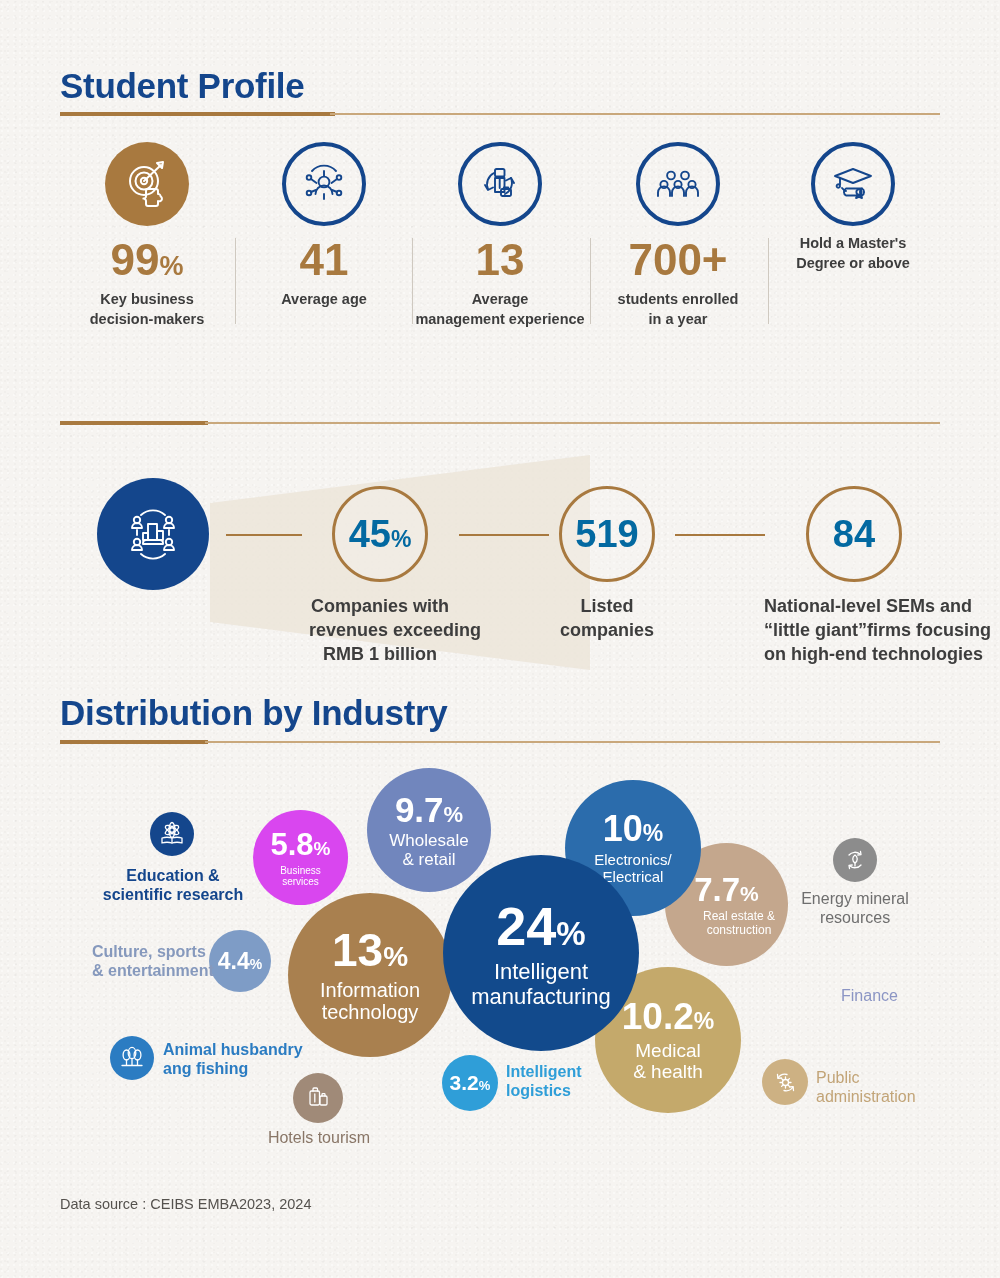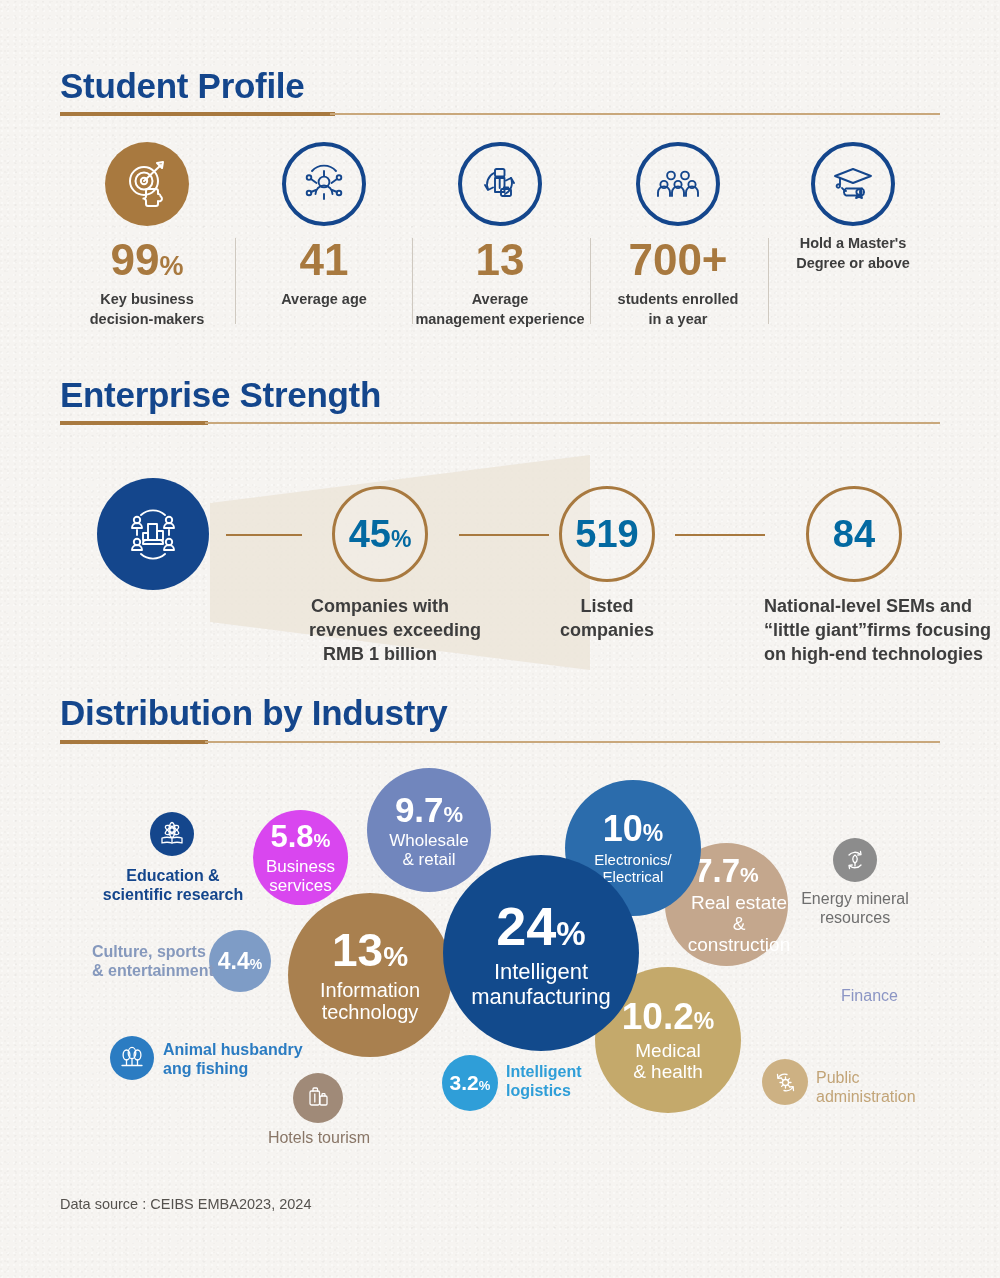--- a/index.html
+++ b/index.html
@@ -205,21 +205,20 @@
         <circle cx="31" cy="33" r="2.6"></circle>
         <path d="M29.5 35.5 l-1.5 3.5 l3 -1.2 l3 1.2 l-1.6 -3.5"></path>
       </svg>
     </div>
     <div class="lbl">
       <div>Hold a Master's</div>
       <div>Degree or above</div>
     </div>
   </div>
 
-  <div class="section-title" style="left:60px;top:375px;">Enterprise Strength</div>
   <div class="rule" style="left:60px;top:421px;width:880px;">
     <div class="dark" style="width:148px;"></div>
     <div class="light" style="width:735px;"></div>
   </div>
 
   <svg class="beam" style="left:150px;top:455px;" width="540" height="215">
     <polygon points="60,48 440,0 440,215 60,167" fill="#ece5d9" opacity="0.85"></polygon>
   </svg>
 
   <div class="big-blue" style="left:97px;top:478px;">
@@ -356,21 +355,21 @@
       <path d="M14.5 9 v2.2 M14.5 17.8 v2.2 M9 14.5 h2.2 M17.8 14.5 h2.2 M10.6 10.6 l1.6 1.6 M16.8 16.8 l1.6 1.6 M18.4 10.6 l-1.6 1.6 M12.2 16.8 l-1.6 1.6"></path>
     </svg>
   </div>
   <div class="out-label soft" style="left:816px;top:1068px;color:#c2a477;font-weight:normal;">
     <div>Public</div>
     <div>administration</div>
   </div>
 
   <div class="bubble" style="left:253px;top:810px;width:95px;height:95px;background:#d946ef;">
     <span class="bnum" style="font-size:31px;"><span>5.8</span><span class="pct" style="font-size:19px;">%</span></span>
-    <span class="blab" style="font-size:17px;">
+    <span class="blab" style="font-size:10px;">
       <span>Business</span><br>
       <span>services</span>
     </span>
   </div>
 
   <div class="bubble" style="left:209px;top:930px;width:62px;height:62px;background:#7e9cc6;">
     <span class="bnum" style="font-size:23px;"><span>4.4</span><span class="pct" style="font-size:14px;">%</span></span>
   </div>
   <div class="out-label" style="left:92px;top:942px;color:#8699bd;text-align:right;width:110px;">
     <div>Culture, sports</div>
@@ -384,21 +383,21 @@
     <div>Intelligent</div>
     <div>logistics</div>
   </div>
 
   <div class="out-label" style="left:841px;top:986px;color:#8b95c4;font-weight:normal;">
     <div>Finance</div>
   </div>
 
   <div class="bubble" style="left:665px;top:843px;width:123px;height:123px;background:#c4a78d;">
     <span class="bnum" style="font-size:33px;"><span>7.7</span><span class="pct" style="font-size:21px;">%</span></span>
-    <span class="blab" style="font-size:19px;margin-left:25px;">
+    <span class="blab" style="font-size:12px;margin-left:25px;">
       <span>Real estate &amp;</span><br>
       <span>construction</span>
     </span>
   </div>
 
   <div class="bubble" style="left:367px;top:768px;width:124px;height:124px;background:#7186bd;">
     <span class="bnum" style="font-size:35px;"><span>9.7</span><span class="pct" style="font-size:22px;">%</span></span>
     <span class="blab" style="font-size:17px;">
       <span>Wholesale</span><br>
       <span>&amp; retail</span>

